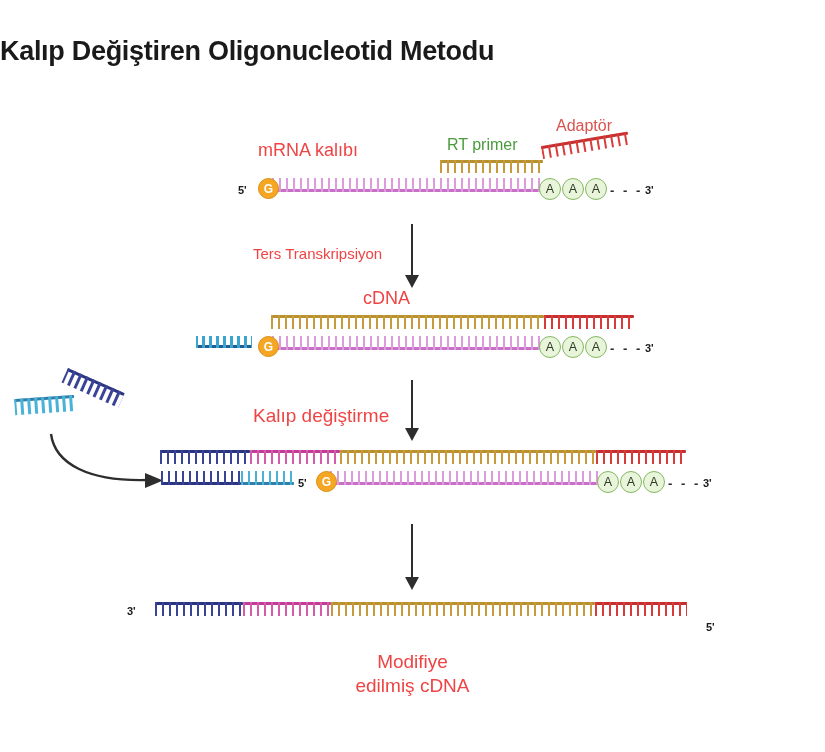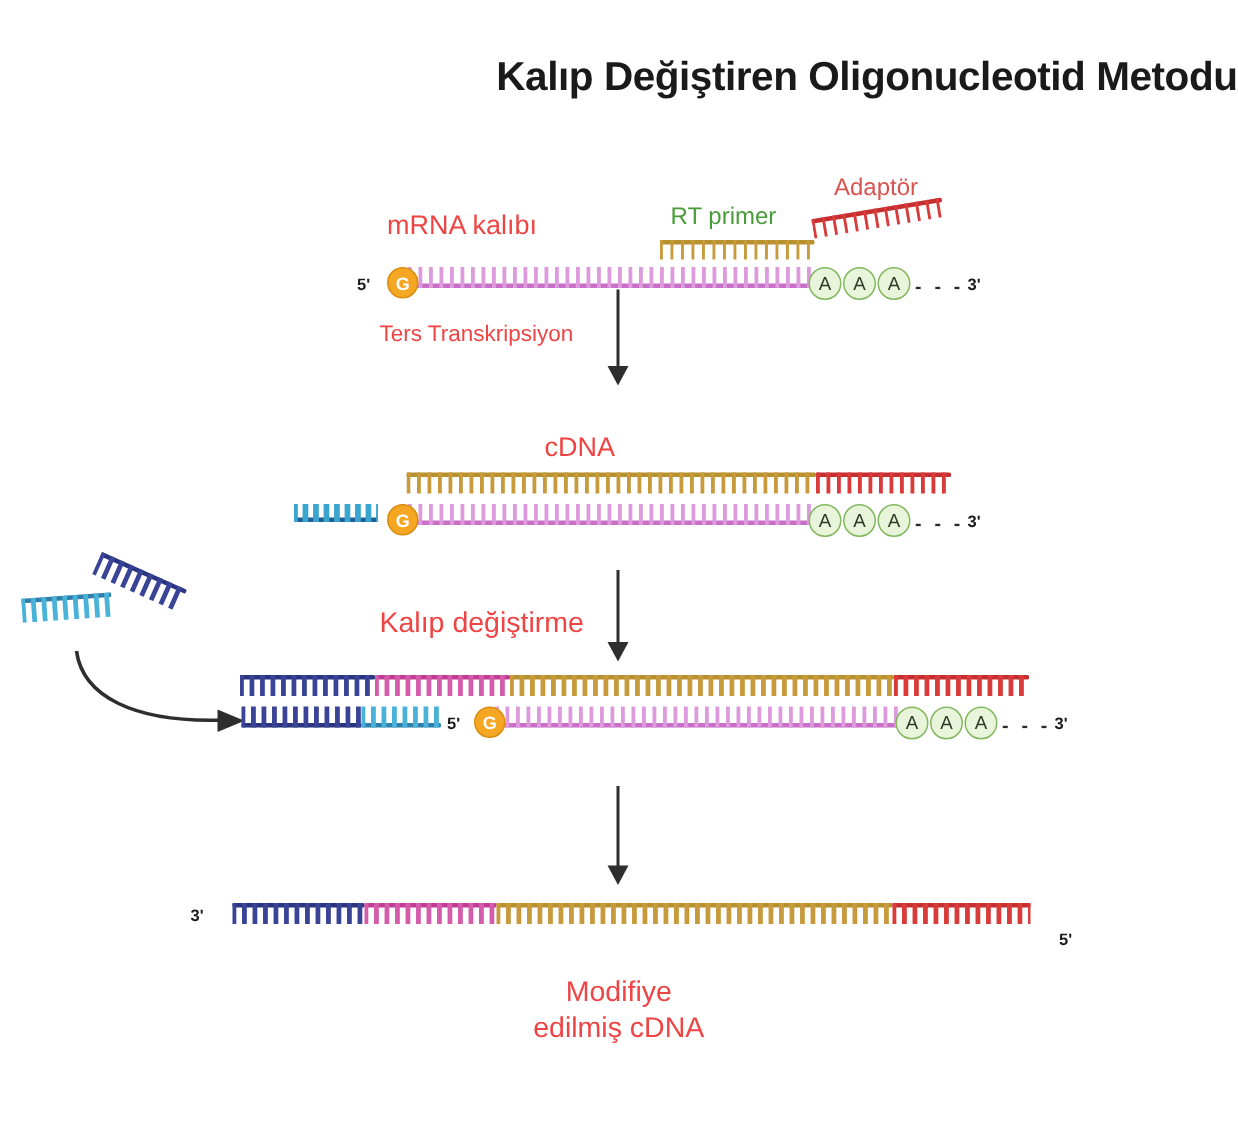--- a/index.html
+++ b/index.html
@@ -11,21 +11,21 @@
     overflow:hidden;
     position:relative;
   }
   #stage{position:relative;width:825px;height:752px;}
 
   .abs{position:absolute;}
 
   
   #title{
     position:absolute;left:0;top:36px;width:825px;
-    text-align:right;
+    text-align:left;
     font-size:27px;font-weight:bold;
     letter-spacing:-0.3px;
     color:#1a1a1a;
   }
 
   
   .lbl{font-size:16.5px;color:#ef4444;white-space:pre;line-height:1.25;}
   .lbl-sm{font-size:14.5px;color:#3b3b3b;line-height:1.3;}
   .tick{font-size:11px;font-weight:bold;color:#1a1a1a;}
 
@@ -106,21 +106,21 @@
     <div class="gcap" style="left:258px;top:178px;">G</div>
 
     <div class="acirc" style="left:539px;top:178px;">A</div>
     <div class="acirc" style="left:562px;top:178px;">A</div>
     <div class="acirc" style="left:585px;top:178px;">A</div>
 
     <div class="dots abs" style="left:610px;top:183px;">- - -</div>
     <div class="tick abs" style="left:645px;top:184px;">3'</div>
   </div>
 
-  <div class="abs" style="left:0;top:200px;width:825px;height:65px;">
+  <div class="abs" style="left:0;top:231px;width:825px;height:65px;">
     <div class="lbl abs" style="left:253px;top:14px;font-size:15px;">Ters Transkripsiyon</div>
     <div class="varrow" style="left:411px;top:-7px;height:53px;"></div>
     <div class="vhead" style="left:405px;top:44px;"></div>
   </div>
 
   <div class="abs" style="left:0;top:280px;width:825px;height:100px;">
 
     <div class="abs lbl" style="left:363px;top:7px;font-size:18px;">cDNA</div>
 
     <div class="comb down" style="left:271px;top:35px;width:273px;height:14px;">

